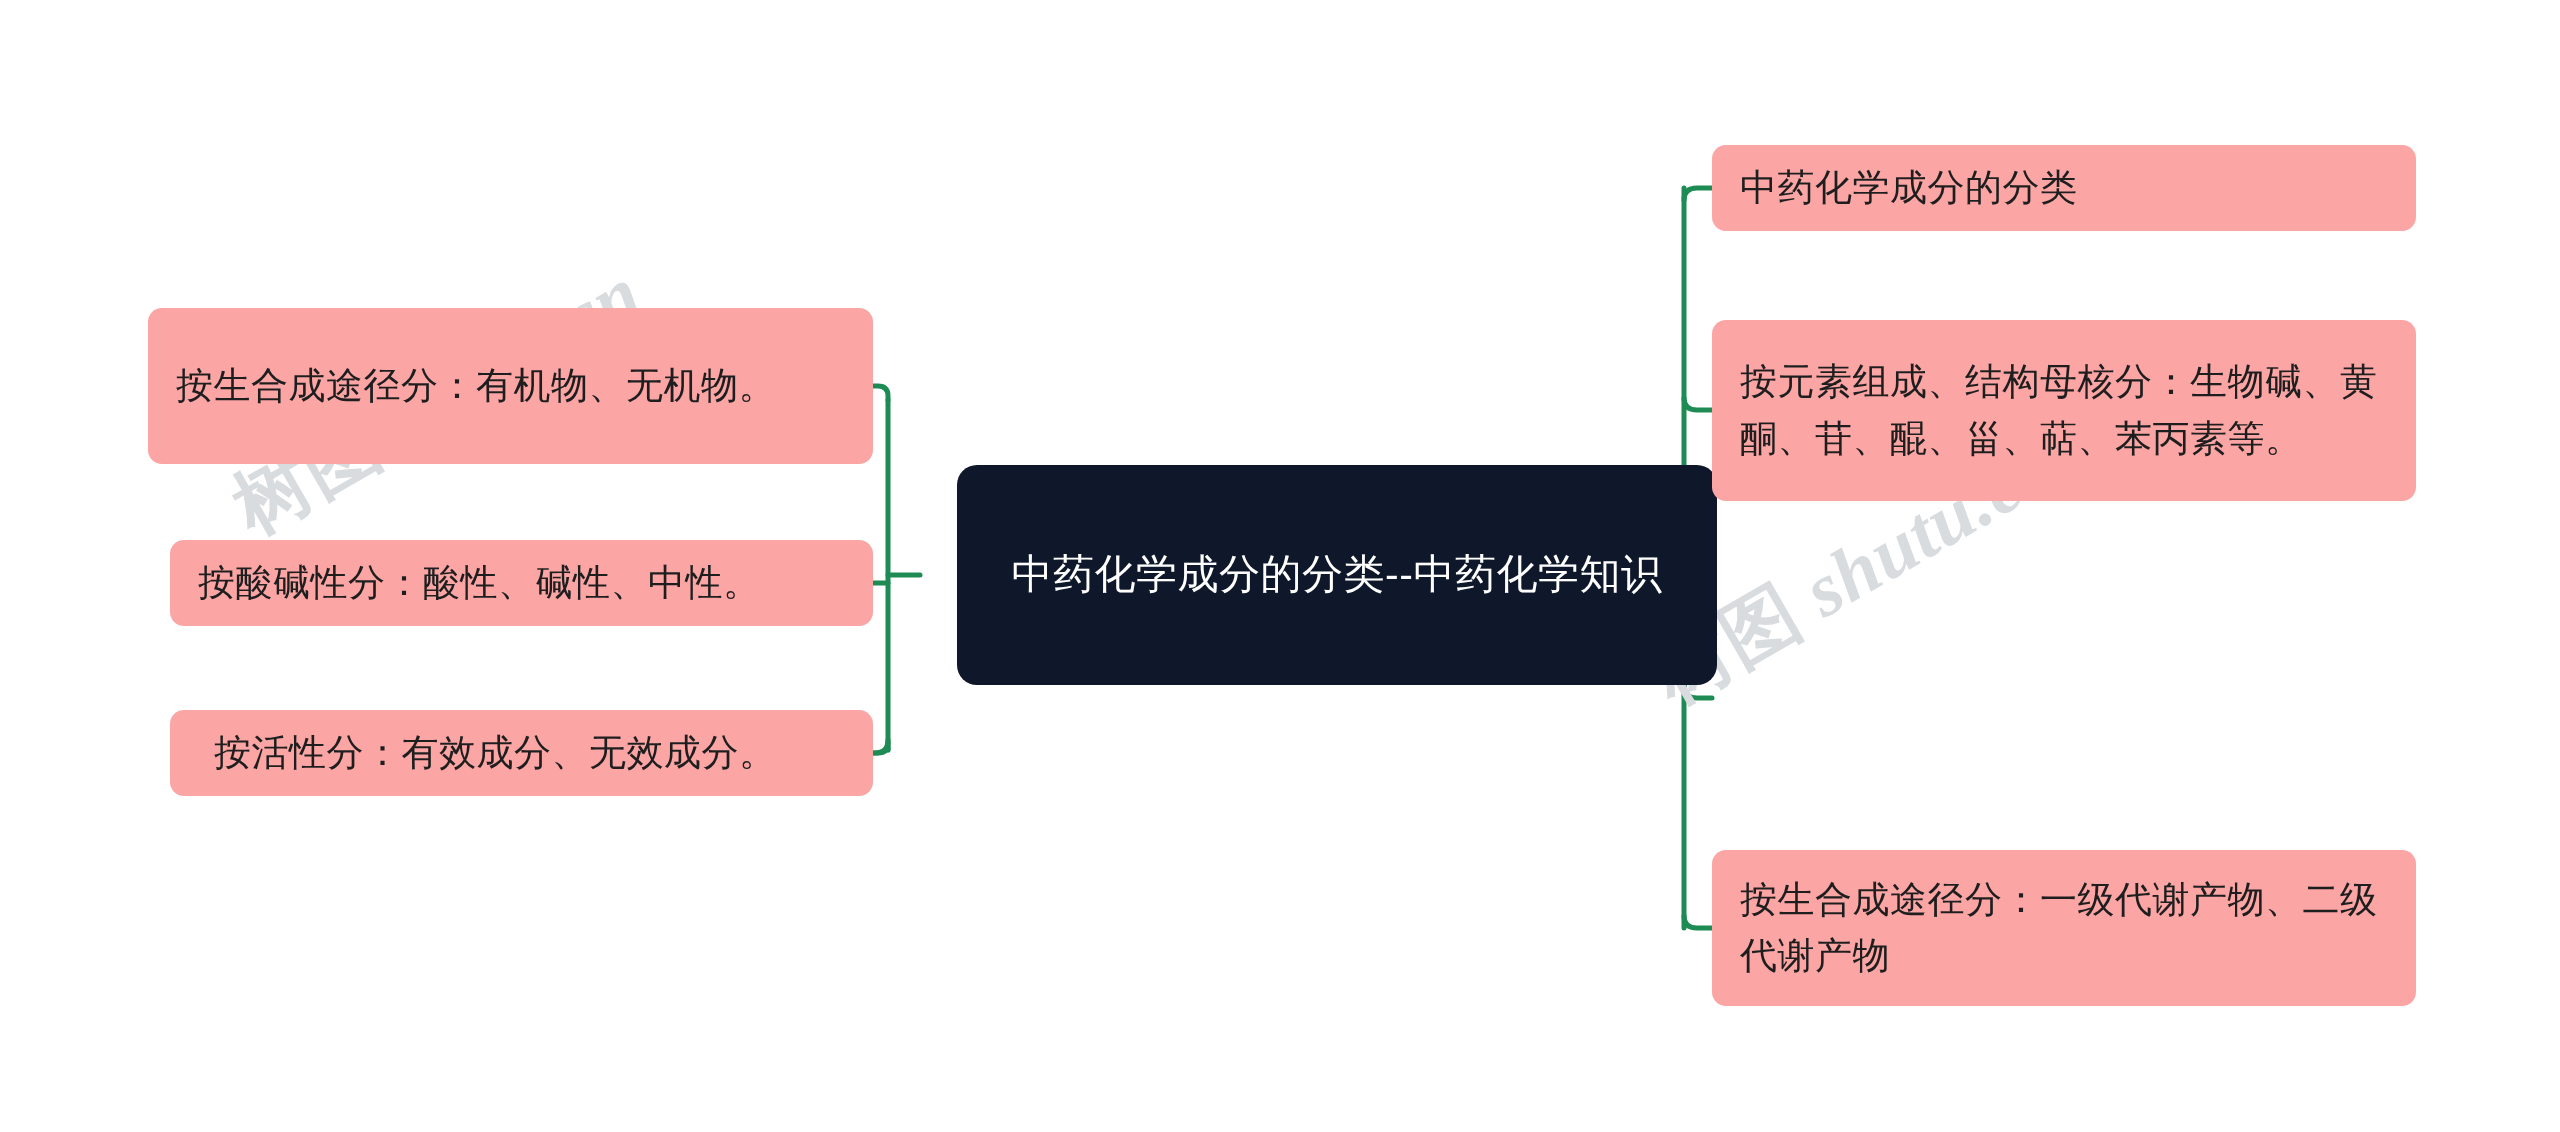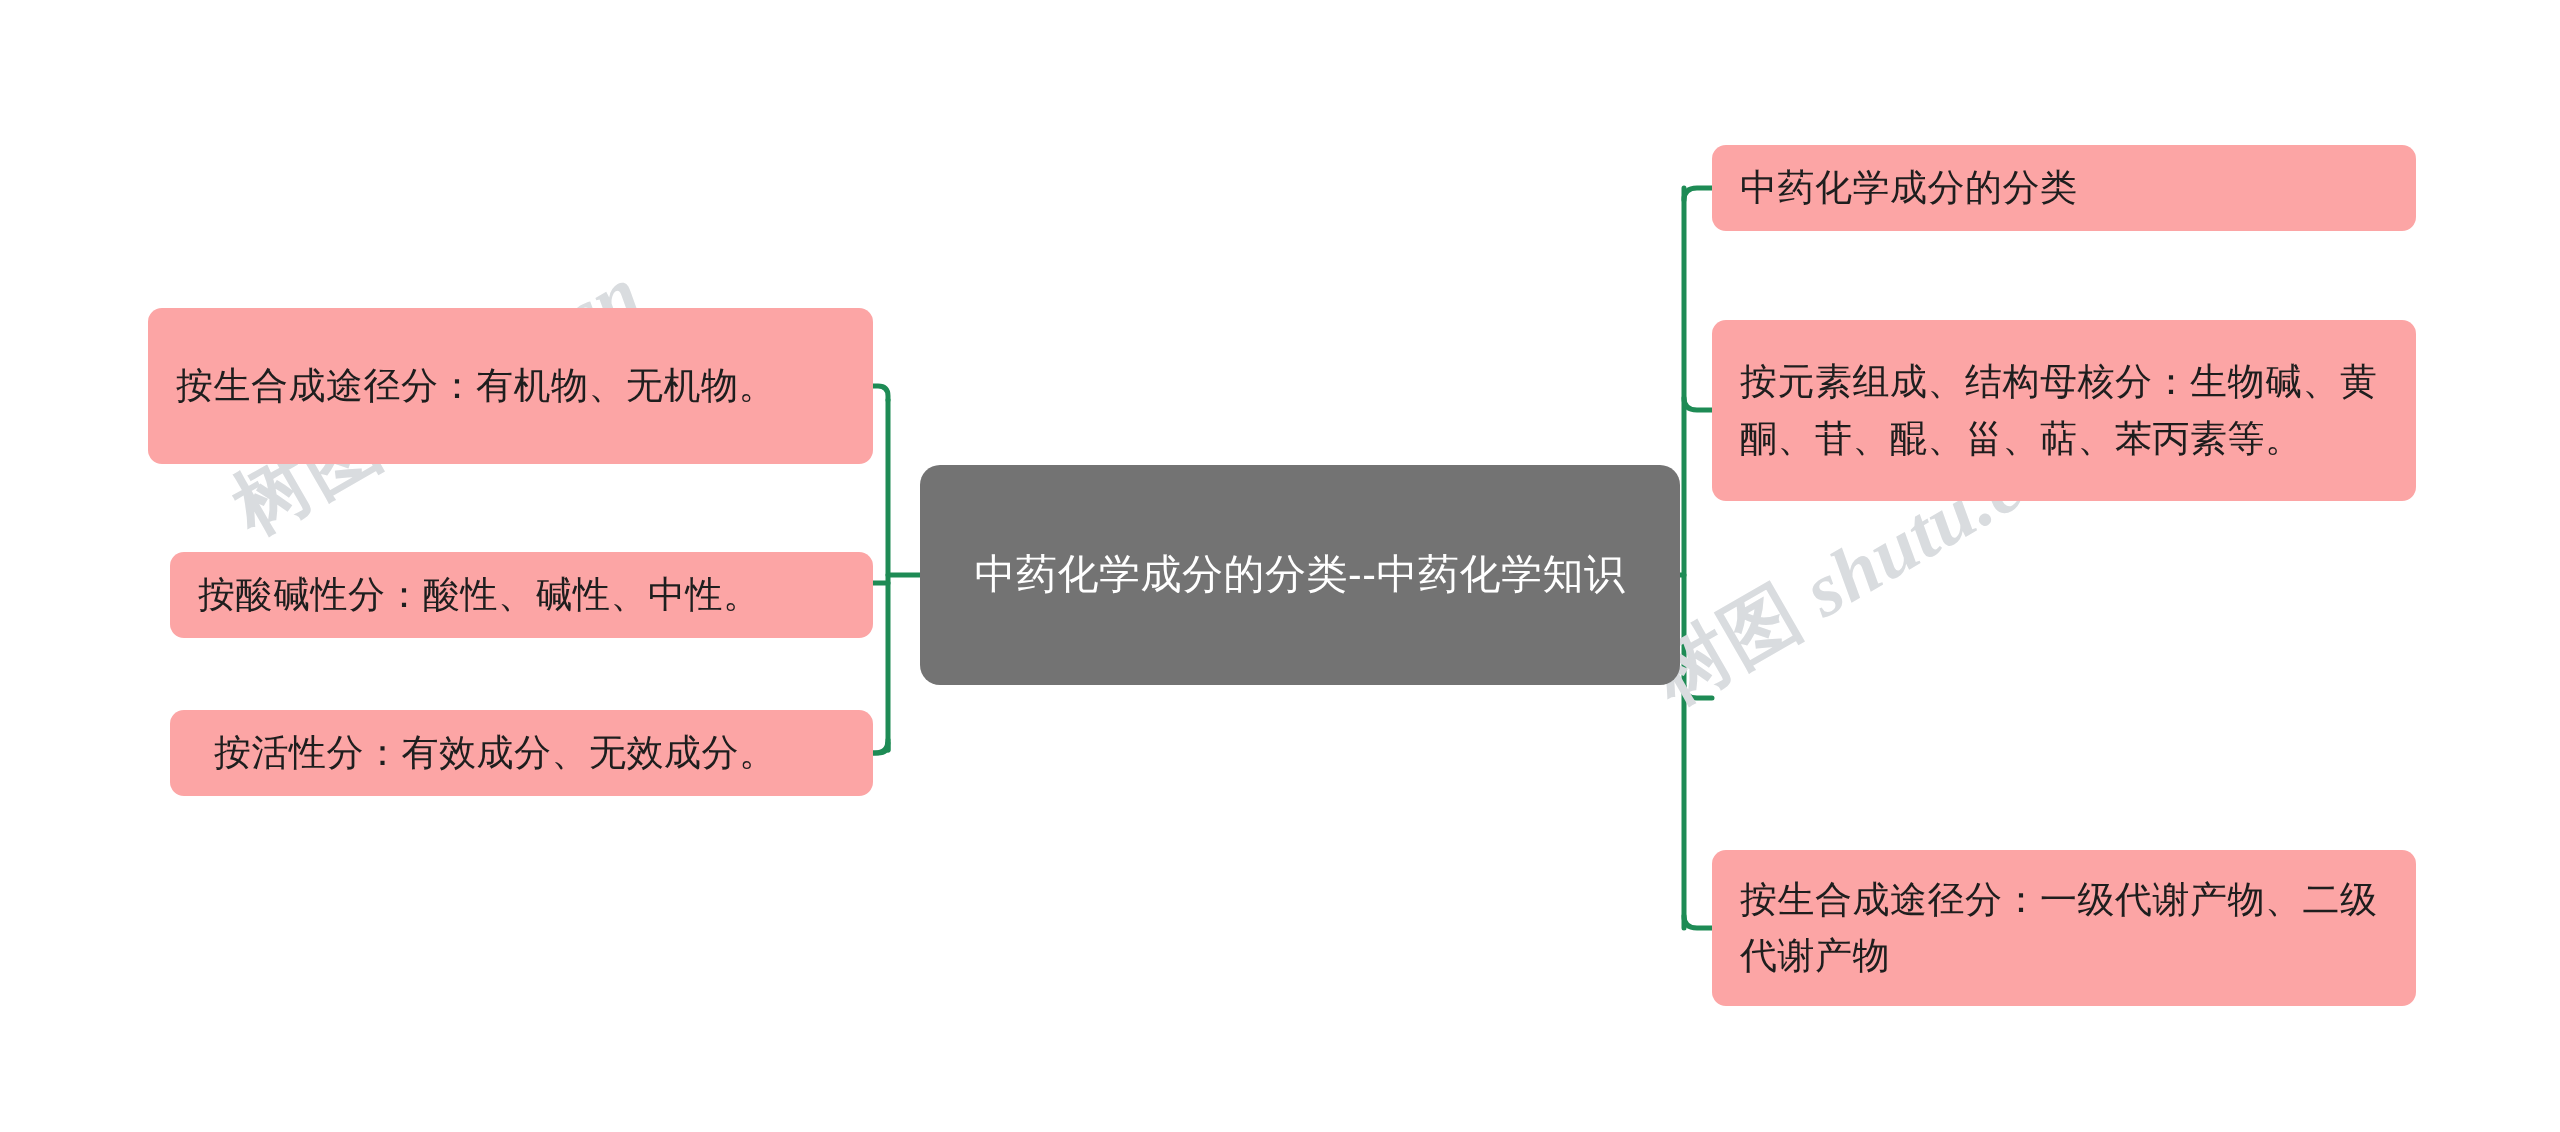--- a/index.html
+++ b/index.html
@@ -60,34 +60,35 @@
     font-size: 37px;
     line-height: 1.52;
     letter-spacing: 0.5px;
   }
   .node-branch {
     background: #fca5a5;
     color: #1e1e1e;
     padding: 0 28px;
   }
   .node-center {
-    background: #737373;
+    background: #0f172a;
     color: #ffffff;
     border-radius: 20px;
     justify-content: center;
     text-align: center;
     font-size: 41px;
     line-height: 1.5;
     padding: 0 34px;
+    margin-left: 37px;
   }
   .node-text { display: block; width: 100%; }
 
   
   #node-left-1 { left: 148px; top: 308px;  width: 725px; height: 156px; }
-  #node-left-2 { left: 170px; top: 540px;  width: 703px; height: 86px; margin-top: 12px;  }
+  #node-left-2 { left: 170px; top: 540px;  width: 703px; height: 86px;  }
   #node-left-3 { left: 170px; top: 710px;  width: 703px; height: 86px; padding-left: 44px;  }
 
   
   #node-center { left: 920px; top: 465px; width: 760px; height: 220px; }
 
   
   #node-right-1 { left: 1712px; top: 145px; width: 704px; height: 86px;  }
   #node-right-2 { left: 1712px; top: 320px; width: 704px; height: 181px; }
   #node-right-3 { left: 1712px; top: 620px; width: 704px; height: 156px; }
   #node-right-4 { left: 1712px; top: 850px; width: 704px; height: 156px; justify-content: center; }

